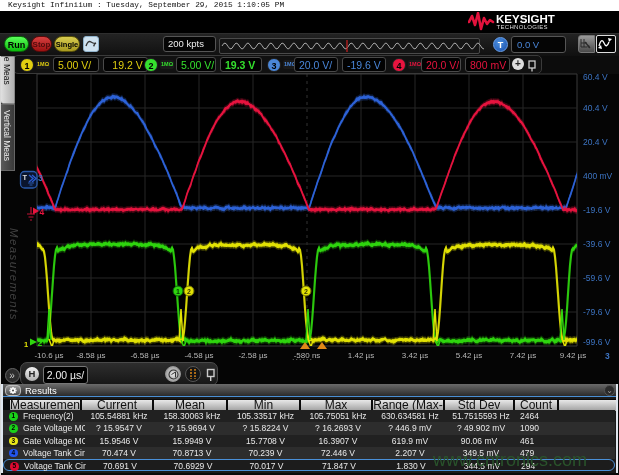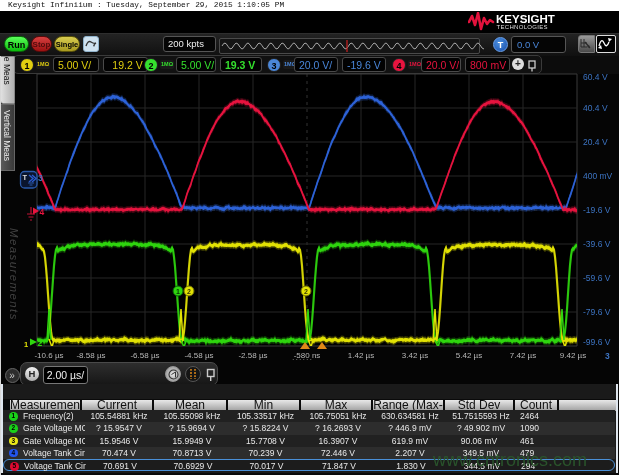--- a/index.html
+++ b/index.html
@@ -288,36 +288,56 @@
   <div class="abs" style="left:184px;top:4.5px;width:12px;height:14px;">
     <svg width="12" height="14" viewBox="0 0 12 14">
           <rect x="2.5" y="1.5" width="6.5" height="7" fill="none" stroke="#ccc" stroke-width="1.4"></rect>
           <line x1="5.7" y1="8.5" x2="5.7" y2="13" stroke="#ccc" stroke-width="1.4"></line>
         </svg>
   </div>
 </div>
 <div class="abs" style="left:292px;top:355px;width:30px;height:6px;color:#777;font-size:9px;line-height:5px;letter-spacing:1px;">......</div>
 
 <div class="abs" id="results">
+  <div id="rhead">
+    <div id="rgear">
+          <svg width="14" height="9" viewBox="0 0 14 9" style="position:absolute;left:0;top:0">
+            <circle cx="7" cy="4.5" r="2.6" fill="#fff"></circle>
+            <g stroke="#fff" stroke-width="1.4">
+              <line x1="9.2" y1="4.5" x2="10.6" y2="4.5"></line>
+              <line x1="8.6" y1="6.1" x2="9.5" y2="7.0"></line>
+              <line x1="7.0" y1="6.7" x2="7.0" y2="8.1"></line>
+              <line x1="5.4" y1="6.1" x2="4.5" y2="7.0"></line>
+              <line x1="4.8" y1="4.5" x2="3.4" y2="4.5"></line>
+              <line x1="5.4" y1="2.9" x2="4.5" y2="2.0"></line>
+              <line x1="7.0" y1="2.3" x2="7.0" y2="0.9"></line>
+              <line x1="8.6" y1="2.9" x2="9.5" y2="2.0"></line>
+            </g>
+            <circle cx="7" cy="4.5" r="1.1" fill="#555"></circle>
+          </svg>
+        </div>
+    <div id="rtitle">Results</div>
+    <div id="rcollapse">⌄</div>
+  </div>
   <div id="thead">
         <div class="th" style="left:8px;width:70px">Measurement</div>
 <div class="th" style="left:80px;width:70px">Current</div>
 <div class="th" style="left:152px;width:72px">Mean</div>
 <div class="th" style="left:226px;width:71px">Min</div>
 <div class="th" style="left:299px;width:70px">Max</div>
 <div class="th" style="left:371px;width:70px">Range (Max-Min)</div>
 <div class="th" style="left:443px;width:68px">Std Dev</div>
 <div class="th" style="left:513px;width:42px">Count</div>
 <div class="th" style="left:557px;width:57px"></div>
       </div>
   <div class="tr" style="top:26.2px;height:12.2px;background:#212121">
         <div class="icn" style="background:#19d119">1</div>
         <div class="cm">Frequency(2)</div>
         <div class="cv" style="left:80px;width:72px">105.54881 kHz</div>
-        <div class="cv" style="left:152px;width:74px">105.55098 kHz</div>
+        <div class="cv" style="left:152px;width:74px">158.30063 kHz</div>
         <div class="cv" style="left:226px;width:73px">105.33517 kHz</div>
         <div class="cv" style="left:299px;width:72px">105.75051 kHz</div>
         <div class="cv" style="left:371px;width:72px">630.634581 Hz</div>
         <div class="cv" style="left:443px;width:70px">51.7515593 Hz</div>
         <div class="cv" style="left:517px;width:38px;text-align:left">2464</div>
       </div>
 <div class="tr" style="top:38.4px;height:12.2px;background:#2d2d2d">
         <div class="icn" style="background:#19d119">2</div>
         <div class="cm">Gate Voltage MC</div>
         <div class="cv" style="left:80px;width:72px">? 15.9547 V</div>

